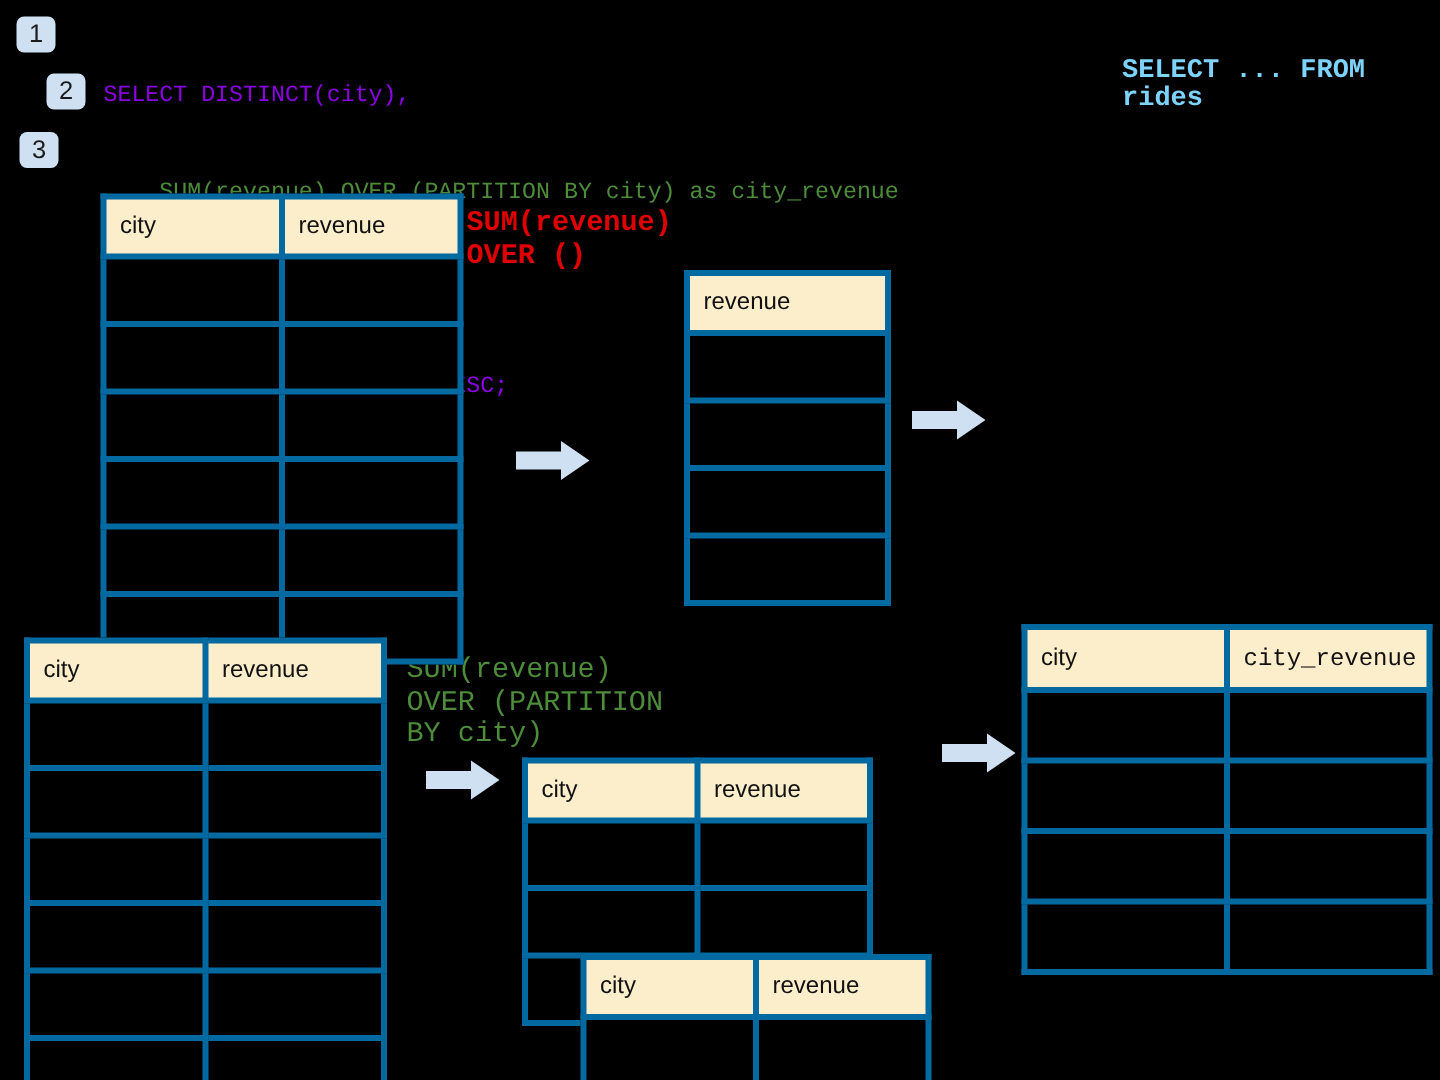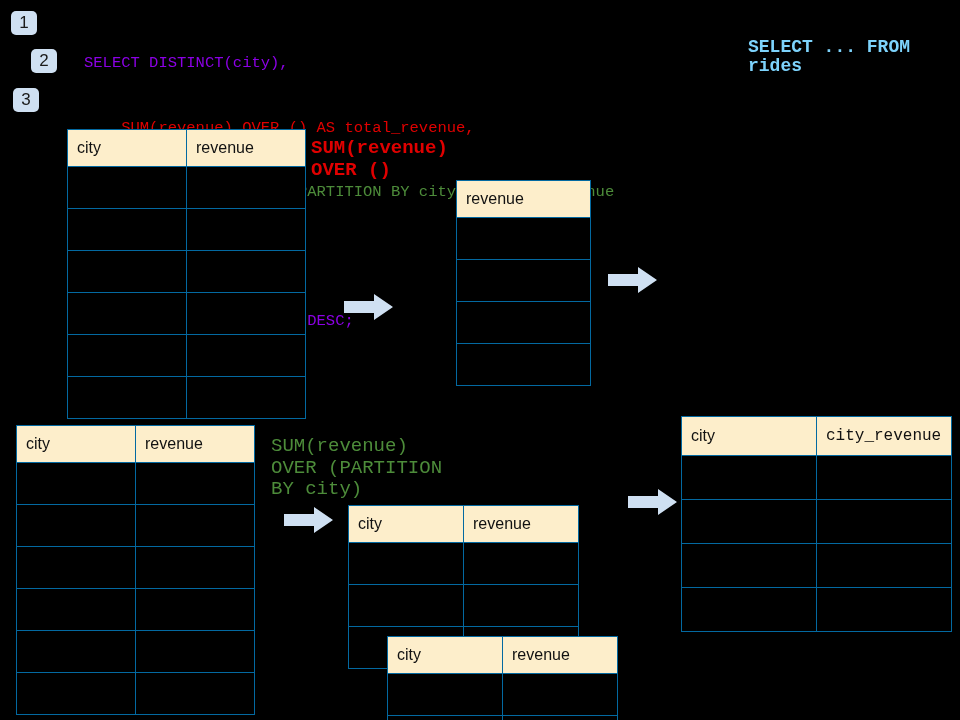--- a/index.html
+++ b/index.html
@@ -65,21 +65,21 @@
   .annot.green { color: #4d8c3a; }
 
   
   .tbl {
     position: absolute;
     border-collapse: collapse;
     table-layout: fixed;
     background: #000000;
   }
   .tbl td {
-    border: 1px solid #0369a1;
+    border: 4px solid #0369a1;
     padding: 0;
     background: #000000;
   }
   .tbl td.hdr {
     background: #fdeecb;
     color: #111111;
     font-family: "Liberation Sans", sans-serif;
     font-size: 16px;
     padding: 0 0 0 9px;
     vertical-align: middle;
@@ -92,23 +92,22 @@
 </style>
 </head>
 <body>
 
 <div id="canvas">
 
   <div class="step-badge" style="left:11px; top:11px;">1</div>
   <div class="step-badge" style="left:31px; top:49px;">2</div>
   <div class="step-badge" style="left:13px; top:88px;">3</div>
 
-  <div class="sql-block" style="left:84px; top:10px;">
+  <div class="sql-block" style="left:69px; top:10px;">
     <div class="sql-line c-purple">SELECT DISTINCT(city),</div>
-    <div class="sql-line c-red">    SUM(revenue) OVER () AS total_revenue,</div>
     <div class="sql-line c-green">    SUM(revenue) OVER (PARTITION BY city) as city_revenue</div>
     <div class="sql-line c-purple">  FROM rides</div>
     <div class="sql-line c-purple">  ORDER by city_revenue DESC;</div>
   </div>
 
   <div class="annot-small" style="left:748px; top:38px;">SELECT ... FROM
 rides</div>
 
   <div class="annot red" style="left:311px; top:138px;">SUM(revenue)
 OVER ()</div>

